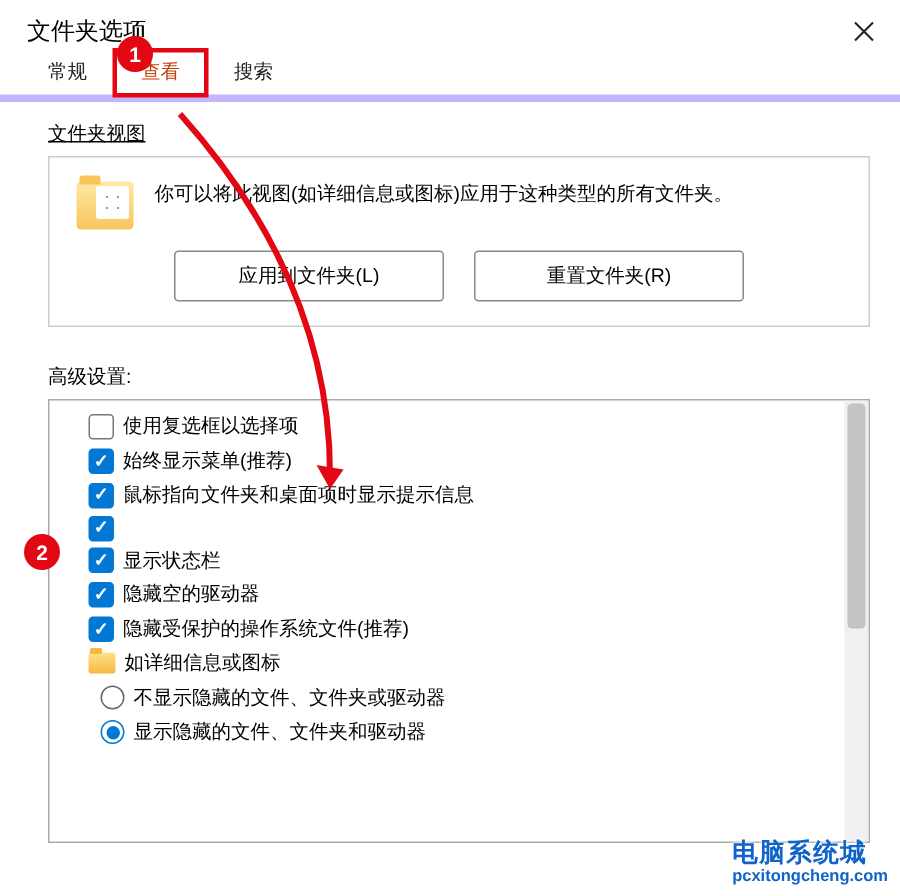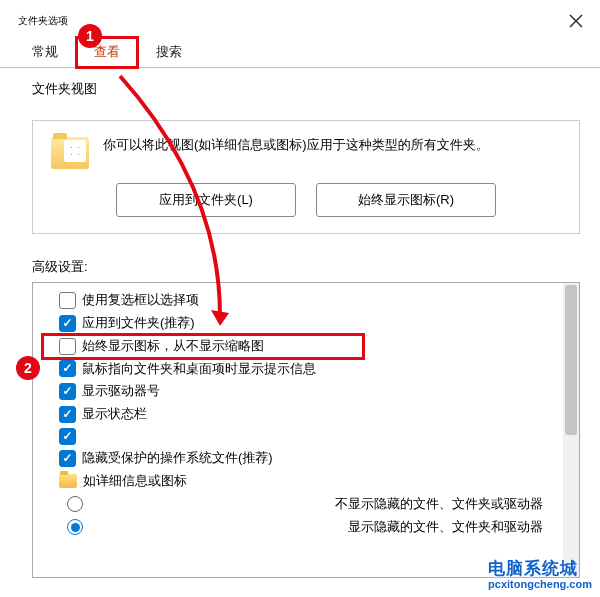--- a/index.html
+++ b/index.html
@@ -13,51 +13,51 @@
     overflow: hidden;
     position: relative;
   }
   .titlebar {
     display: flex;
     align-items: center;
     justify-content: space-between;
     padding: 8px 12px 4px 18px;
     height: 38px;
   }
-  .titlebar .title { font-size: 10px; color: #000; }
+  .titlebar .title { font-size: 16px; color: #000; }
   .close-btn {
     width: 24px; height: 24px;
     display: flex; align-items: center; justify-content: center;
     cursor: default; font-size: 16px;
   }
   .tabs {
     display: flex;
     padding: 0 14px;
-    border-bottom: 1px solid #c4b5fd;
+    border-bottom: 5px solid #c4b5fd;
     height: 30px;
     align-items: flex-end;
   }
   .tab {
     padding: 6px 18px 5px 18px;
     font-size: 13px;
     color: #222;
     cursor: default;
     position: relative;
     top: 1px;
     border-bottom: 2px solid transparent;
   }
   .tab.highlight {
     outline: 3px solid #e30613;
     outline-offset: -2px;
     color: #c2410c;
   }
   .content {
     padding: 12px 20px 0 32px;
   }
-  .section-label { margin-bottom: 22px; }
+  .section-label { margin-bottom: 6px; text-decoration: underline; }
   .folder-view-box {
     border: 1px solid #ccc;
     padding: 14px 18px 16px 18px;
     margin-bottom: 24px;
   }
   .fv-top {
     display: flex;
     align-items: flex-start;
     gap: 14px;
     margin-bottom: 14px;
@@ -128,21 +128,21 @@
     background: #c4c4c4;
     border-radius: 3px;
   }
   .item {
     display: flex;
     align-items: center;
     gap: 6px;
     padding: 2px 16px;
     line-height: 1.45;
   }
-  .item.indent1 { padding-left: 24px; justify-content: space-between; }
+  .item.indent1 { padding-left: 24px; }
   .cb {
     width: 17px; height: 17px;
     border: 1px solid #777;
     border-radius: 3px;
     flex-shrink: 0;
     display: flex; align-items: center; justify-content: center;
     font-size: 12px;
     background: #fff;
     color: #fff;
   }
@@ -244,53 +244,49 @@
   <div class="section-label">文件夹视图</div>
   <div class="folder-view-box">
     <div class="fv-top">
       <div class="folder-icon">
           <div class="grid"></div>
         </div>
       <div class="fv-desc">你可以将此视图(如详细信息或图标)应用于这种类型的所有文件夹。</div>
     </div>
     <div class="fv-buttons">
       <div class="btn">应用到文件夹(L)</div>
-      <div class="btn">始终显示图标(R)</div>
+      <div class="btn">重置文件夹(R)</div>
     </div>
   </div>
 
   <div class="advanced-label">高级设置:</div>
   <div class="advanced-box">
     <div class="adv-list" id="adv-list">
         <div class="item">
           <span class="cb"></span>
           <span>使用复选框以选择项</span>
         </div>
         <div class="item">
           <span class="cb checked"></span>
-          <span>应用到文件夹(推荐)</span>
-        </div>
-        <div class="item highlight-row">
-          <span class="cb"></span>
-          <span>始终显示图标，从不显示缩略图</span>
+          <span>始终显示菜单(推荐)</span>
         </div>
         <div class="item">
           <span class="cb checked"></span>
           <span>鼠标指向文件夹和桌面项时显示提示信息</span>
         </div>
         <div class="item">
           <span class="cb checked"></span>
-          <span>显示驱动器号</span>
         </div>
         <div class="item">
           <span class="cb checked"></span>
           <span>显示状态栏</span>
         </div>
         <div class="item">
           <span class="cb checked"></span>
+          <span>隐藏空的驱动器</span>
         </div>
         <div class="item">
           <span class="cb checked"></span>
           <span>隐藏受保护的操作系统文件(推荐)</span>
         </div>
         <div class="item">
           <span class="folder-mini"></span>
           <span>如详细信息或图标</span>
         </div>
         <div class="item indent1">

